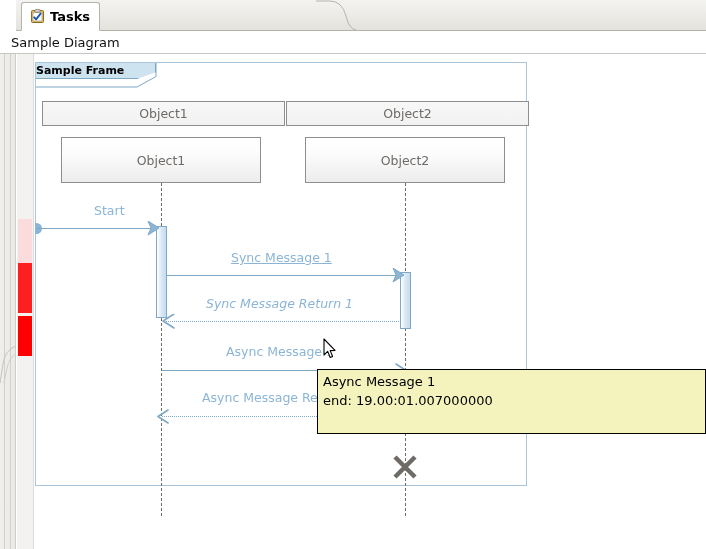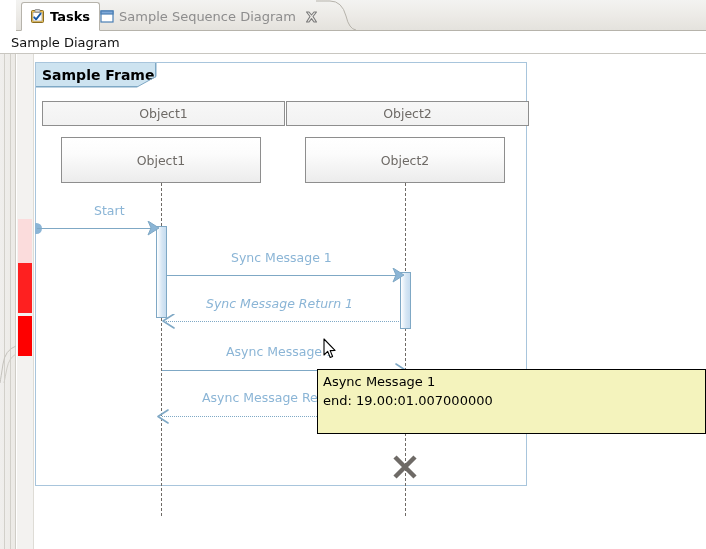--- a/index.html
+++ b/index.html
@@ -129,31 +129,31 @@
     position: absolute;
     left: 0px; top: 7px;
     width: 492px; height: 424px;
     border: 1px solid #a8c5dc;
     box-sizing: border-box;
     background: #ffffff;
   }
   .frame-tab {
     position: absolute;
     left: 0px; top: 0px;
-    width: 120px; height: 24px;
+    width: 120px; height: 16px;
     background: #cde3f0;
     border-right: 1px solid #7fa8c5;
     border-bottom: 1px solid #7fa8c5;
     box-sizing: border-box;
     font-weight: bold;
-    font-size: 14px;
+    font-size: 11px;
     color: #000;
     display: flex;
     align-items: center;
-    padding-left: 6px;
+    padding-left: 0;
     clip-path: polygon(0 0, 100% 0, 100% 58%, 84% 100%, 0 100%);
   }
   .frame-tab-edge {
     position: absolute;
     left: 0; top: 0;
     width: 121px; height: 25px;
     pointer-events: none;
   }
 
   
@@ -270,34 +270,20 @@
       <svg width="15" height="15" viewBox="0 0 15 15">
         <rect x="1.5" y="1.5" width="12" height="12" rx="1" fill="#f0c14b" stroke="#8a6d22" stroke-width="1"></rect>
         <rect x="3" y="3.5" width="9" height="8.5" fill="#ffffff" stroke="#9a9a9a" stroke-width=".7"></rect>
         <rect x="5" y="0.5" width="5" height="2.6" rx="0.6" fill="#d8d8d8" stroke="#777" stroke-width=".7"></rect>
         <path d="M4.2 8.3 L6.1 10.4 L10.6 4.6" fill="none" stroke="#1558a8" stroke-width="1.8" stroke-linecap="round" stroke-linejoin="round"></path>
       </svg>
     </span>
     <span>Tasks</span>
   </div>
 
-  <div class="tab tab-inactive">
-    <span class="doc-icon">
-      <svg width="14" height="13" viewBox="0 0 14 13">
-        <rect x="1" y="1" width="12" height="11" fill="#ffffff" stroke="#4a7fb5" stroke-width="1.2"></rect>
-        <rect x="1" y="1" width="12" height="3" fill="#7fa8d8" stroke="#4a7fb5" stroke-width="1.2"></rect>
-      </svg>
-    </span>
-    <span>Sample Sequence Diagram</span>
-    <span class="close-icon">
-      <svg width="13" height="12" viewBox="0 0 13 12">
-        <path d="M1.5 1 L4 1 L6.5 4 L9 1 L11.5 1 L8 5.5 L11.5 11 L9 11 L6.5 7.6 L4 11 L1.5 11 L5 5.5 Z" fill="none" stroke="#7a7a7a" stroke-width="1.1" stroke-linejoin="round"></path>
-      </svg>
-    </span>
-  </div>
 
   <div class="tab-curve">
     <svg width="40" height="31" viewBox="0 0 40 31">
       <path d="M0 1 L14 1 Q26 1 30 16 Q33 29 40 30" fill="none" stroke="#b6b3ab" stroke-width="1"></path>
     </svg>
   </div>
 </div>
 
 <div class="title-row">
   <span class="title-text">Sample Diagram</span>
@@ -361,21 +347,21 @@
       </svg>
     </div>
     <div class="msg-label" style="left:58px; top:140px;">Start</div>
 
     <div class="msg-line" style="left:130px; top:212px; width:235px;"></div>
     <div class="arrow-head" style="left:356px; top:205px;">
       <svg width="14" height="15" viewBox="0 0 14 15">
         <path d="M1 0 L12 7 L1 14 L4 7 Z" fill="#8bb5d6" stroke="#7fa8c5" stroke-width="1"></path>
       </svg>
     </div>
-    <div class="msg-label" style="left:195px; top:187px;">Sync Message 1</div>
+    <div class="msg-label" style="left:195px; top:187px;text-decoration:underline;">Sync Message 1</div>
 
     <div class="msg-line dotted" style="left:130px; top:258px; width:235px;"></div>
     <div class="arrow-head" style="left:125px; top:251px;">
       <svg width="14" height="15" viewBox="0 0 14 15">
         <path d="M13 0 L2 7 L13 14" fill="none" stroke="#7fa8c5" stroke-width="1.6" stroke-linecap="round" stroke-linejoin="round"></path>
       </svg>
     </div>
     <div class="msg-label" style="left:170px; top:233px;font-style:italic;">Sync Message Return 1</div>
 
     <div class="msg-line" style="left:126px; top:307px; width:243px;"></div>

